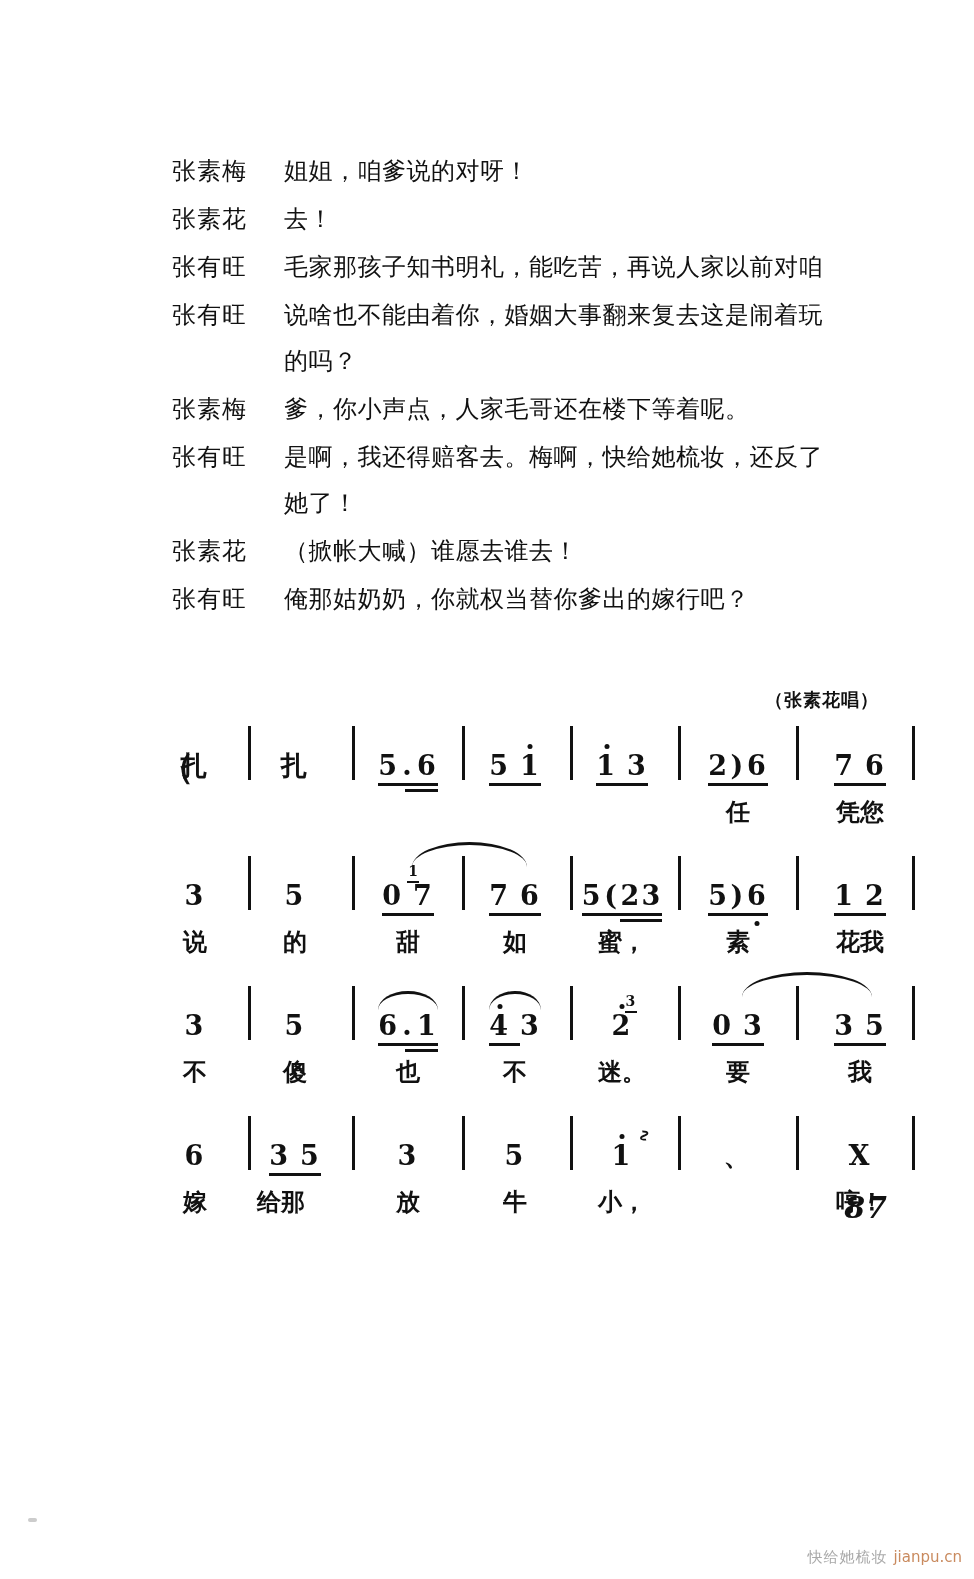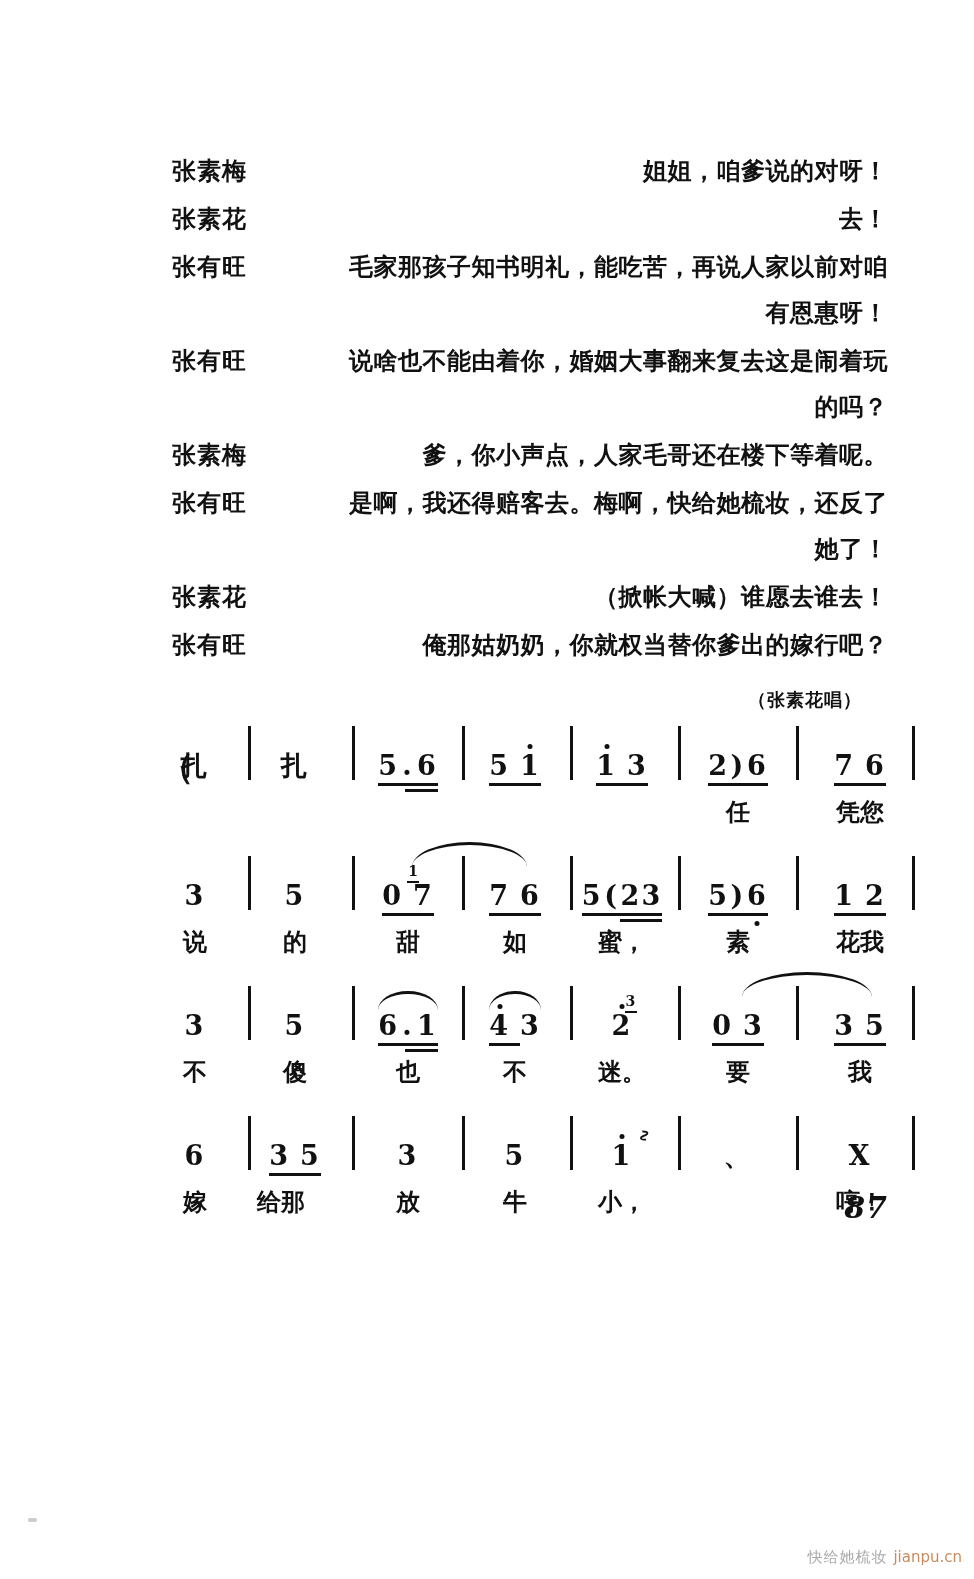--- a/index.html
+++ b/index.html
@@ -35,44 +35,43 @@
   .dlg-line {
     display: flex;
     align-items: flex-start;
     margin-bottom: 2px;
     min-height: 46px;
   }
   .dlg-speaker {
     width: 112px;
     flex: 0 0 112px;
     font-size: 24px;
-    font-weight: 700;
+    font-weight: 400;
     line-height: 46px;
     letter-spacing: 1px;
     white-space: nowrap;
   }
   .dlg-text {
     flex: 1 1 auto;
     font-size: 24px;
-    font-weight: 700;
+    font-weight: 400;
     line-height: 46px;
     letter-spacing: 0.5px;
-    text-align: right;
   }
   .dlg-text .cont {
     display: block;
   }
   
   .dlg-line.stage .dlg-speaker { visibility: hidden; }
   .dlg-line.stage .dlg-text { font-size: 22px; }
 
   
   .sing-note {
     position: absolute;
-    right: 112px;
+    right: 95px;
     top: 688px;
     font-size: 18px;
     font-weight: 700;
     letter-spacing: 1px;
   }
 
   
   .score {
     position: absolute;
     left: 160px;
@@ -243,21 +242,20 @@
       <div class="dlg-line">
         <div class="dlg-speaker">张素花</div>
         <div class="dlg-text">
           <span class="cont">去！</span>
         </div>
       </div>
       <div class="dlg-line">
         <div class="dlg-speaker">张有旺</div>
         <div class="dlg-text">
           <span class="cont">毛家那孩子知书明礼，能吃苦，再说人家以前对咱</span>
-          <span class="cont">有恩惠呀！</span>
         </div>
       </div>
       <div class="dlg-line">
         <div class="dlg-speaker">张有旺</div>
         <div class="dlg-text">
           <span class="cont">说啥也不能由着你，婚姻大事翻来复去这是闹着玩</span>
           <span class="cont">的吗？</span>
         </div>
       </div>
       <div class="dlg-line">

